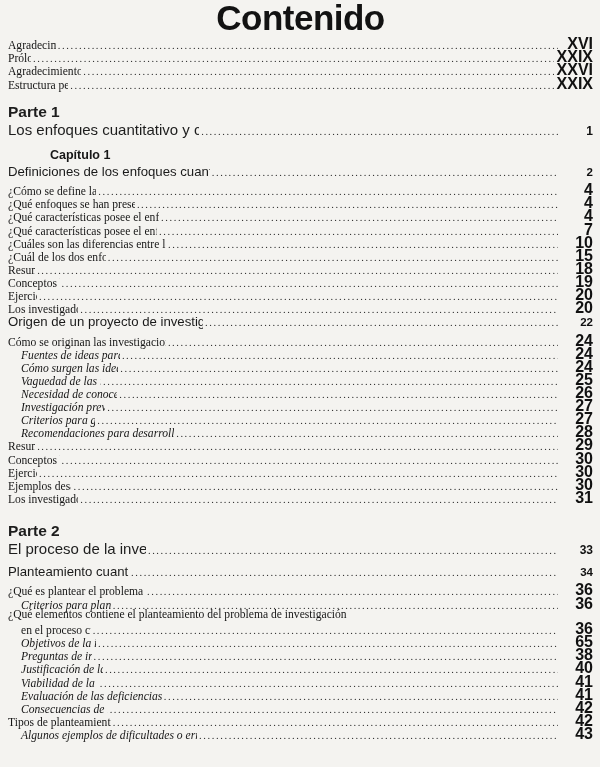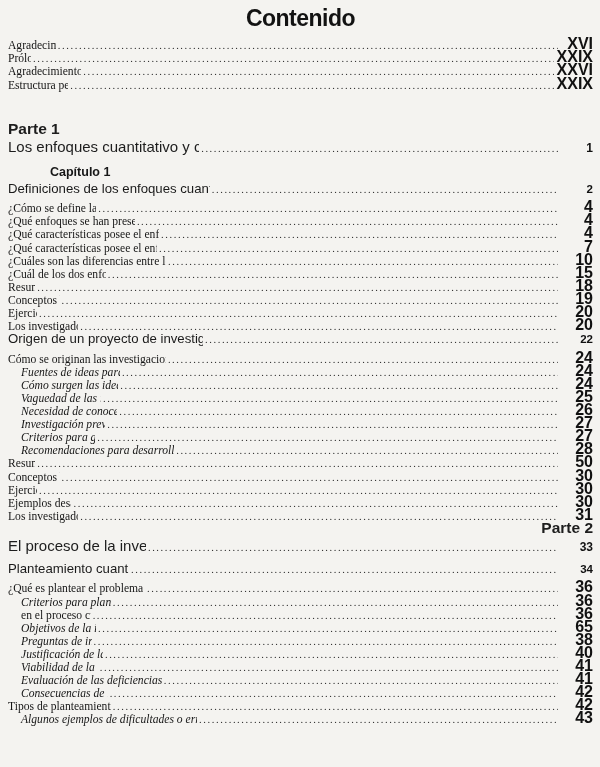--- a/index.html
+++ b/index.html
@@ -13,21 +13,21 @@
     height: 767px;
     background: #f4f3f0;
     box-sizing: border-box;
     padding: 3px 7px 4px 8px;
     overflow: hidden;
     color: #161616;
   }
   .doc-title {
     font-family: "Liberation Sans", "DejaVu Sans", sans-serif;
     font-weight: 800;
-    font-size: 23px;
+    font-size: 35px;
     line-height: 30px;
     letter-spacing: -0.5px;
     text-align: center;
     margin: 0 0 2px 0;
     color: #121212;
   }
   #toc { width: 100%; }
 
   .row {
     display: flex;
@@ -80,21 +80,21 @@
   }
   .e1c .label { padding-left: 13px; }
   .e1w { height: 12.6px; }
 
   
   .part-head {
     font-family: "Liberation Sans", "DejaVu Sans", sans-serif;
     font-weight: 700;
     font-size: 15.5px;
     line-height: 17px;
-    margin-top: 32px;
+    margin-top: 15px;
     color: #1d1d1d;
   }
   .part-title { margin-bottom: 4px; }
   .part-title .label {
     font-family: "Liberation Sans", "DejaVu Sans", sans-serif;
     font-weight: 500;
     font-size: 15px;
     line-height: 19px;
     color: #1d1d1d;
   }
@@ -113,21 +113,21 @@
   .chap-title { margin-bottom: 1px; }
   .chap-title .label {
     font-family: "Liberation Sans", "DejaVu Sans", sans-serif;
     font-weight: 400;
     font-size: 13.2px;
     line-height: 16.5px;
     color: #1a1a1a;
   }
   .chap-title .pg { font-size: 11.5px; }
 
-  .gap-lg { margin-top: 0; text-align: right; }
+  .gap-lg { margin-top: 20px; }
 </style>
 </head>
 <body>
 
 <div class="page">
   <h1 class="doc-title">Contenido</h1>
   <div id="toc">
       <div class="row front">
         <span class="label">Agradecimientos</span>
         <span class="dots"></span>
@@ -251,21 +251,21 @@
         <span class="pg">27</span>
       </div>
       <div class="row e2">
         <span class="label">Recomendaciones para desarrollar ideas y comenzar una investigación</span>
         <span class="dots"></span>
         <span class="pg">28</span>
       </div>
       <div class="row e1">
         <span class="label">Resumen</span>
         <span class="dots"></span>
-        <span class="pg">50</span>
+        <span class="pg">29</span>
       </div>
       <div class="row e1">
         <span class="label">Conceptos básicos</span>
         <span class="dots"></span>
         <span class="pg">30</span>
       </div>
       <div class="row e1">
         <span class="label">Ejercicios</span>
         <span class="dots"></span>
         <span class="pg">30</span>
@@ -294,20 +294,23 @@
       <div class="row e1">
         <span class="label">¿Qué es plantear el problema de investigación cuantitativa?</span>
         <span class="dots"></span>
         <span class="pg">36</span>
       </div>
       <div class="row e2">
         <span class="label">Criterios para plantear el problema</span>
         <span class="dots"></span>
         <span class="pg">36</span>
       </div>
+      <div class="row e1w">
+        <span class="label">¿Qué elementos contiene el planteamiento del problema de investigación</span>
+      </div>
       <div class="row e1c">
         <span class="label">en el proceso cuantitativo?</span>
         <span class="dots"></span>
         <span class="pg">36</span>
       </div>
       <div class="row e2">
         <span class="label">Objetivos de la investigación</span>
         <span class="dots"></span>
         <span class="pg">65</span>
       </div>

